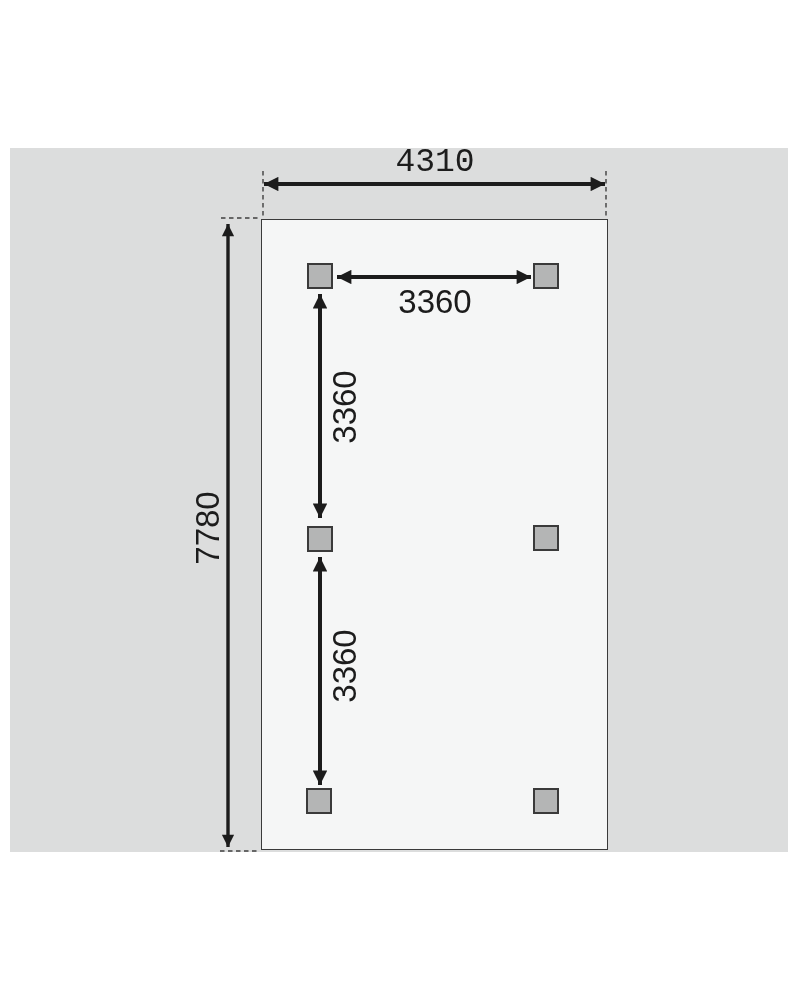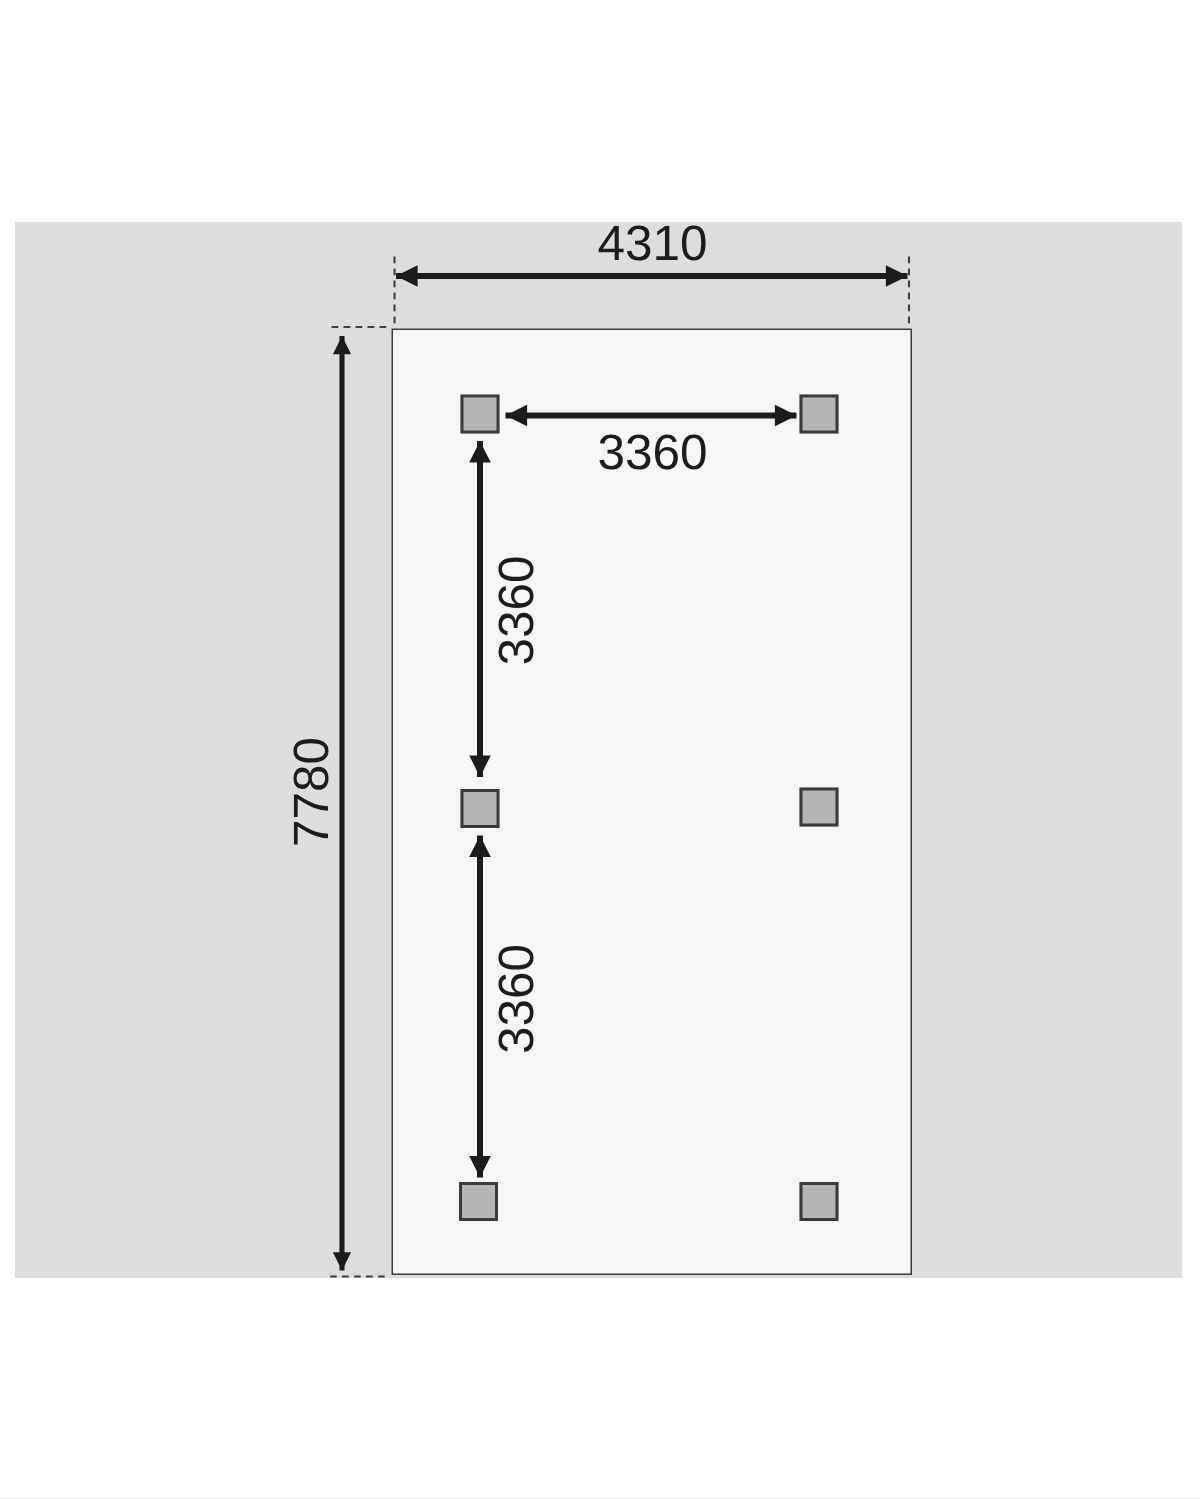--- a/index.html
+++ b/index.html
@@ -90,21 +90,21 @@
 
     <line class="dim-line thin" x1="228" y1="224" x2="228" y2="847" marker-start="url(#arrow)" marker-end="url(#arrow)"></line>
 
     <line class="dim-line" x1="337" y1="277" x2="531" y2="277" marker-start="url(#arrow)" marker-end="url(#arrow)"></line>
 
     <line class="dim-line" x1="320" y1="294" x2="320" y2="518" marker-start="url(#arrow)" marker-end="url(#arrow)"></line>
 
     <line class="dim-line" x1="320" y1="557" x2="320" y2="785" marker-start="url(#arrow)" marker-end="url(#arrow)"></line>
   </svg>
 
-  <div class="dim-label" style="left:435px;top:162px;">4310</div>
+  <div class="dim-label" style="left:435px;top:162px;font-family:Liberation Mono, monospace;">4310</div>
 
   <div class="dim-label rotated" style="left:207px;top:528px;">7780</div>
 
   <div class="dim-label" style="left:435px;top:301px;">3360</div>
 
   <div class="dim-label rotated" style="left:344px;top:407px;">3360</div>
 
   <div class="dim-label rotated" style="left:344px;top:666px;">3360</div>
 
 </div>

